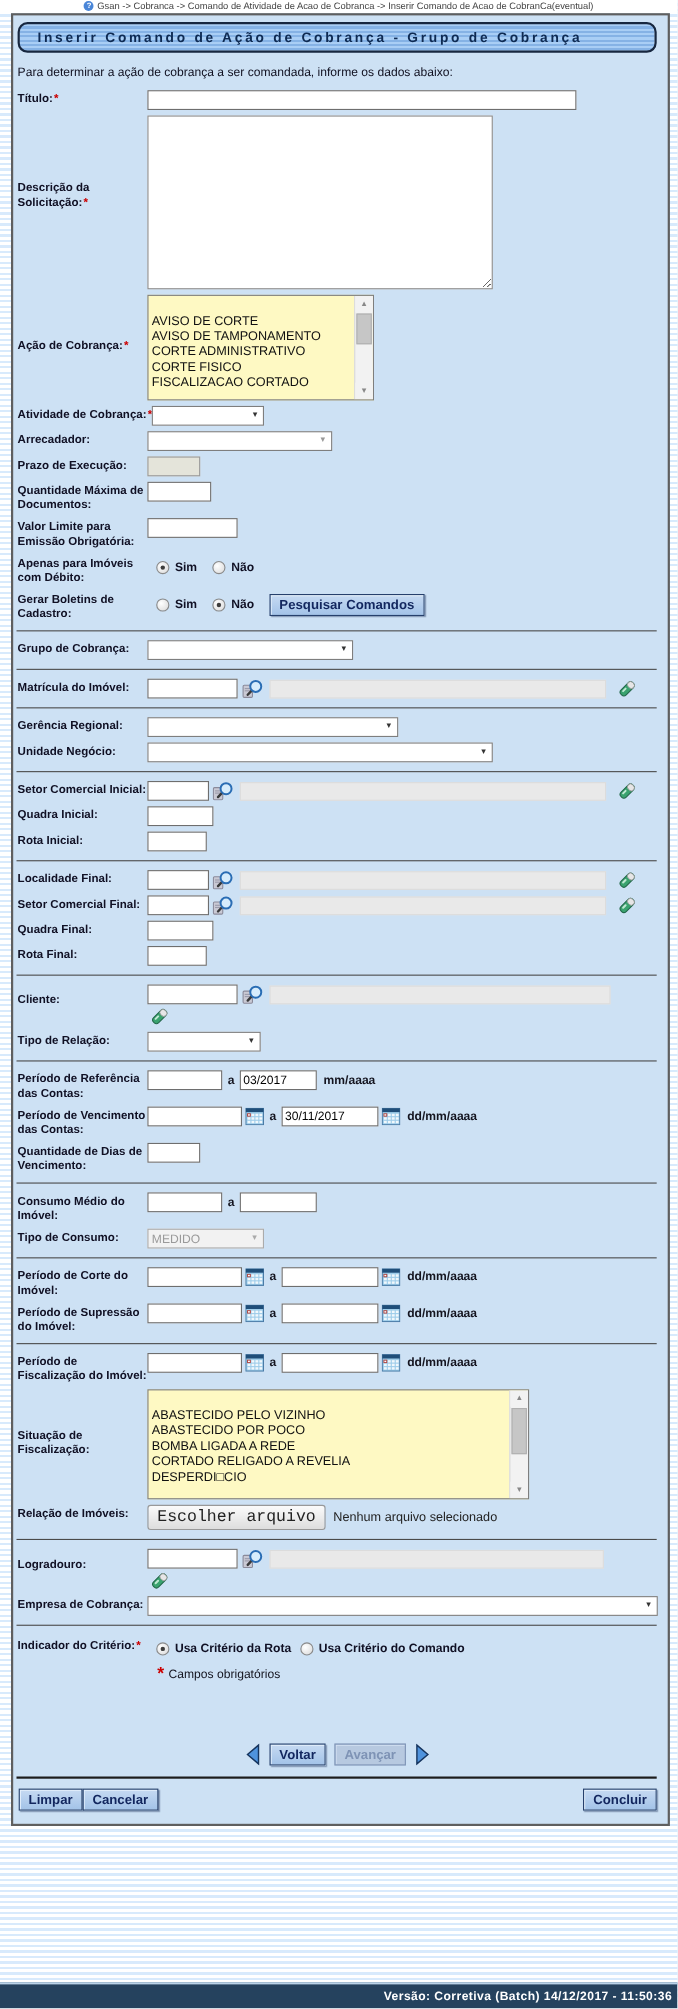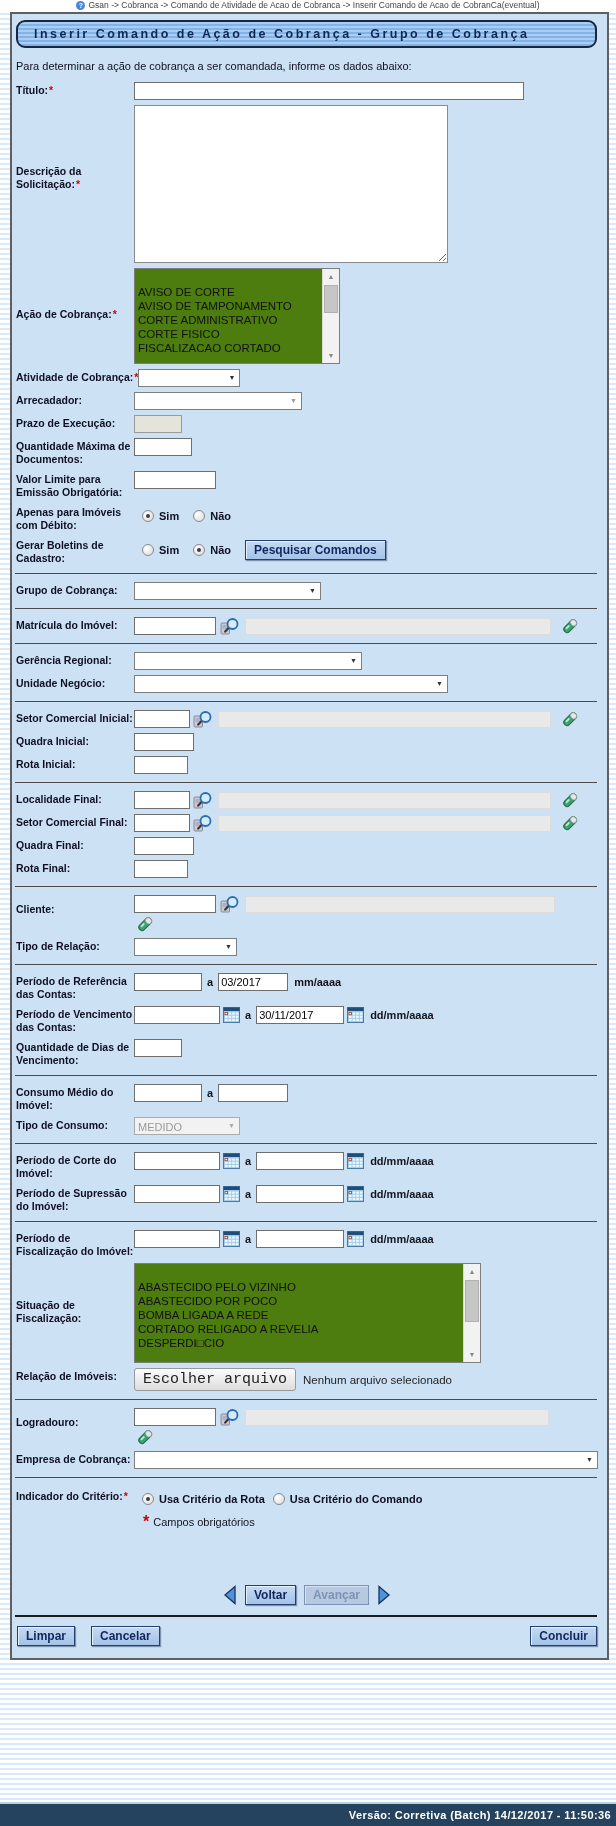--- a/index.html
+++ b/index.html
@@ -32,21 +32,21 @@
       font-family:"Liberation Sans",sans-serif;font-size:11px;}
   .ro{height:17px;background:#e9e9e9;border:1px solid #dcdcdc;box-sizing:border-box;}
   .sel{position:relative;background:#fff;border:1px solid #7e7e7e;height:18px;box-sizing:border-box;
        font-size:11px;line-height:16px;padding:1px 16px 1px 3px;color:#222;}
   .sel .arr{position:absolute;right:4px;top:4px;font-size:7px;color:#333;line-height:8px;}
   .sel.dis{background:#f2f2f2;border-color:#ababab;color:#9a9a9a;}
   .sel.dis .arr{color:#aaa;}
   .sel .arr.greyarr{color:#999;}
   .hr{border-top:1px solid #4a4a4a;margin:8px 4px 8px 2px;height:0;}
   .hr.dark{border-top:2px solid #1c1c1c;margin-top:10px;}
-  .lstbox{position:relative;background:#4d7c0f;border:1px solid #7e7e7e;box-sizing:border-box;overflow:hidden;}
+  .lstbox{position:relative;background:#fef9c3;border:1px solid #7e7e7e;box-sizing:border-box;overflow:hidden;}
   .lst-opts{padding:2px 20px 0 3px;font-size:11.5px;line-height:14px;color:#111;}
   .opt{white-space:nowrap;height:14px;}
   .sb{position:absolute;top:0;right:0;bottom:0;width:16px;background:#f2f2f2;border-left:1px solid #d8d8d8;}
   .sb-btn{height:15px;text-align:center;font-size:7px;color:#888;line-height:15px;background:#f2f2f2;}
   .sb-btn.dn{position:absolute;bottom:0;left:0;right:0;}
   .sb-thumb{position:absolute;left:1px;right:1px;background:#c6c6c6;border:1px solid #b0b0b0;}
   .radio{display:inline-block;width:12px;height:12px;border-radius:50%;border:1px solid #8a8a8a;
          background:radial-gradient(circle at 35% 35%,#ffffff,#d8d8d8);position:relative;
          vertical-align:middle;box-sizing:border-box;flex:0 0 12px;}
   .radio.on::after{content:"";position:absolute;left:3px;top:3px;width:4px;height:4px;border-radius:50%;background:#3d3d3d;}
@@ -564,21 +564,21 @@
       <button class="btn">Voltar</button>
       <button class="btn disbtn">Avançar</button>
       <svg class="ic" width="14" height="20">
           <use href="#i-arrow-r"></use>
         </svg>
     </div>
 
     <div class="hr dark"></div>
 
     <div class="bottomrow">
-      <button class="btn" style="margin-right:16px">Limpar</button>
+      <button class="btn" style="margin-right:0">Limpar</button>
       <button class="btn">Cancelar</button>
       <div class="grow"></div>
       <button class="btn">Concluir</button>
     </div>
 
   </div>
 
   <div class="footer">
     <span>Versão: Corretiva (Batch) 14/12/2017 - 11:50:36</span>
   </div>

